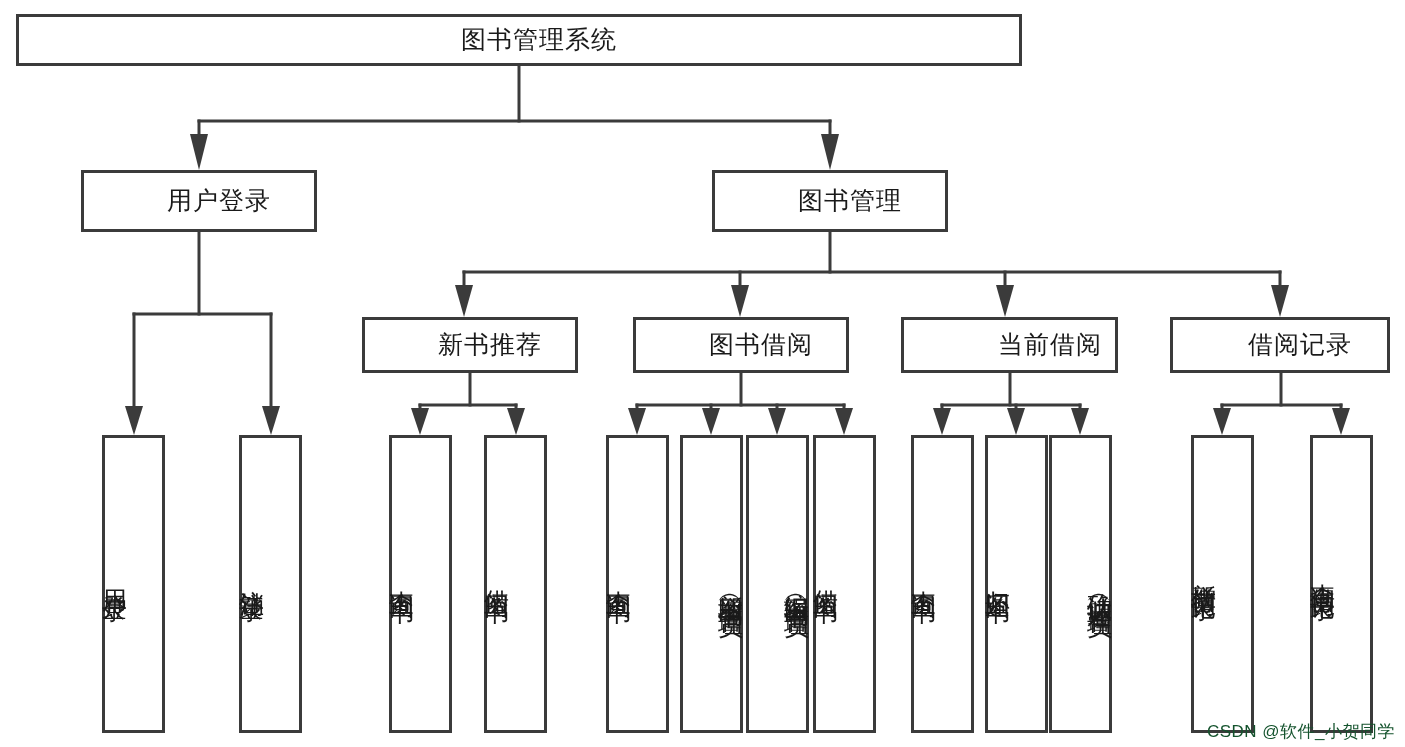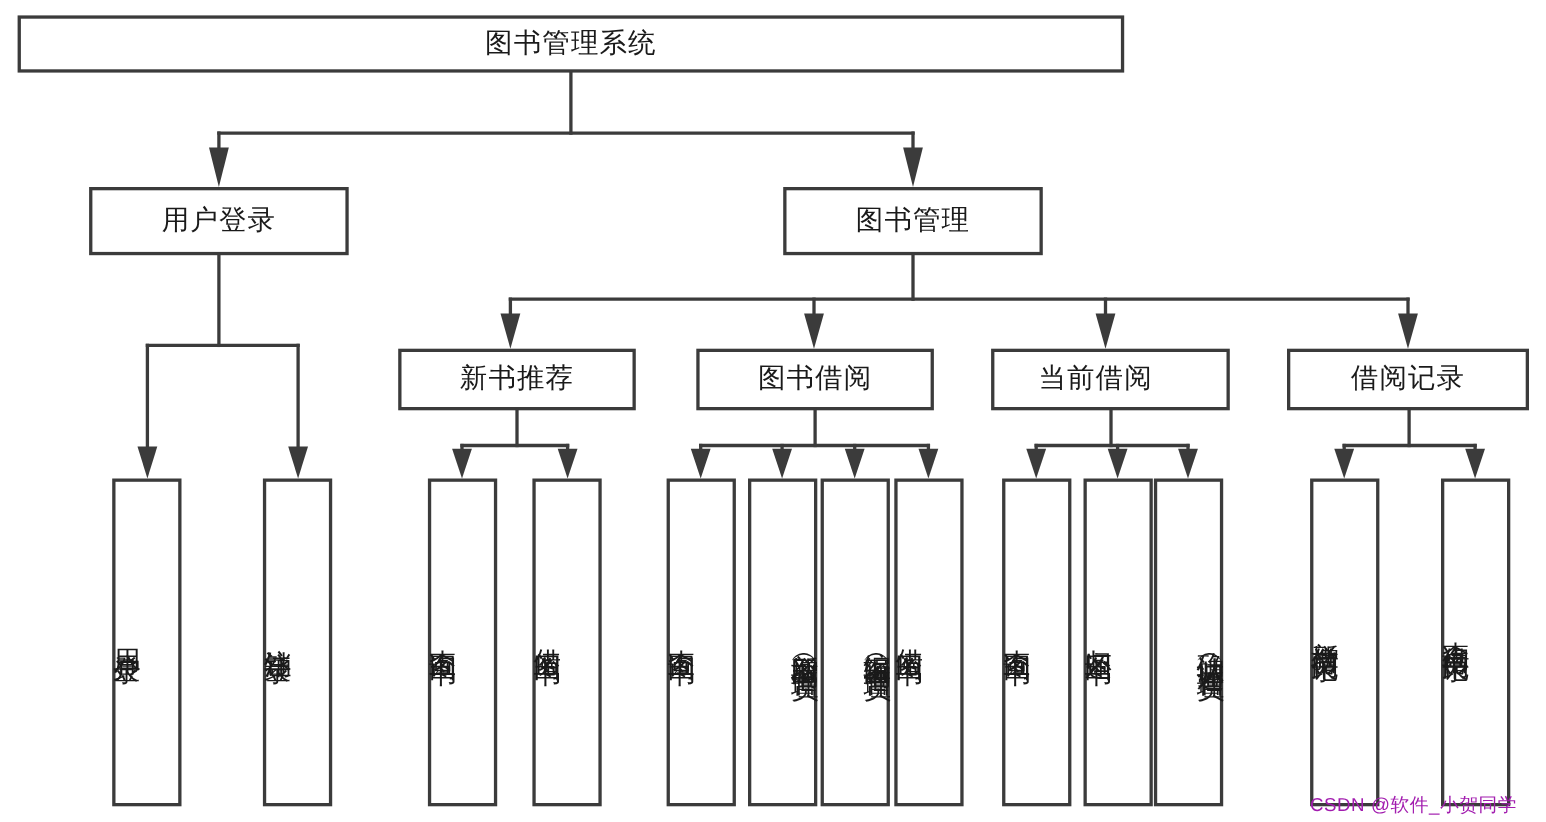--- a/index.html
+++ b/index.html
@@ -46,20 +46,21 @@
     position: absolute;
     display: flex;
     align-items: center;
     justify-content: center;
     font-size: 25px;
     color: #1a1a1a;
     letter-spacing: 1px;
     white-space: nowrap;
     line-height: 1.1;
     pointer-events: none;
+    padding-left: 20px;
   }
   .node-label-v {
     position: absolute;
     writing-mode: vertical-rl;
     text-orientation: upright;
     font-size: 25px;
     color: #1a1a1a;
     letter-spacing: 3px;
     line-height: 1;
     display: flex;
@@ -67,24 +68,24 @@
     pointer-events: none;
   }
   .node-label-v.align-bottom {
     align-items: flex-end;
   }
   .node-label-v.align-top {
     align-items: flex-start;
   }
   .watermark {
     position: absolute;
-    right: 26px;
+    right: 10px;
     bottom: 4px;
     font-size: 17px;
-    color: #a21caf;
+    color: #14532d;
     white-space: nowrap;
     letter-spacing: 0.5px;
   }
 </style>
 </head>
 <body>
 
 <div id="diagram-root">
 
   <svg class="diagram-canvas" viewBox="0 0 1405 747">
@@ -181,21 +182,21 @@
   <div class="node-label-h" style="left:16px; top:14px; width:1006px; height:52px;">图书管理系统</div>
 
   <div class="node-label-h" style="left:81px; top:170px; width:236px; height:62px;">用户登录</div>
 
   <div class="node-label-h" style="left:362px; top:317px; width:216px; height:56px;">新书推荐</div>
 
   <div class="node-label-h" style="left:712px; top:170px; width:236px; height:62px;">图书管理</div>
 
   <div class="node-label-h" style="left:633px; top:317px; width:216px; height:56px;border-radius:19px;">图书借阅</div>
 
-  <div class="node-label-h" style="left:901px; top:317px; width:190px; height:56px;">当前借阅</div>
+  <div class="node-label-h" style="left:935px; top:317px; width:190px; height:56px;">当前借阅</div>
 
   <div class="node-label-h" style="left:1170px; top:317px; width:220px; height:56px;">借阅记录</div>
 
   <div class="node-label-v align-bottom" style="left:102px; top:435px; width:63px; height:282px;">用户登录</div>
 
   <div class="node-label-v align-bottom" style="left:239px; top:435px; width:63px; height:282px;">注销登录</div>
 
   <div class="node-label-v align-bottom" style="left:389px; top:435px; width:63px; height:282px;">查询图书</div>
 
   <div class="node-label-v align-bottom" style="left:484px; top:435px; width:63px; height:282px;">借阅图书</div>

